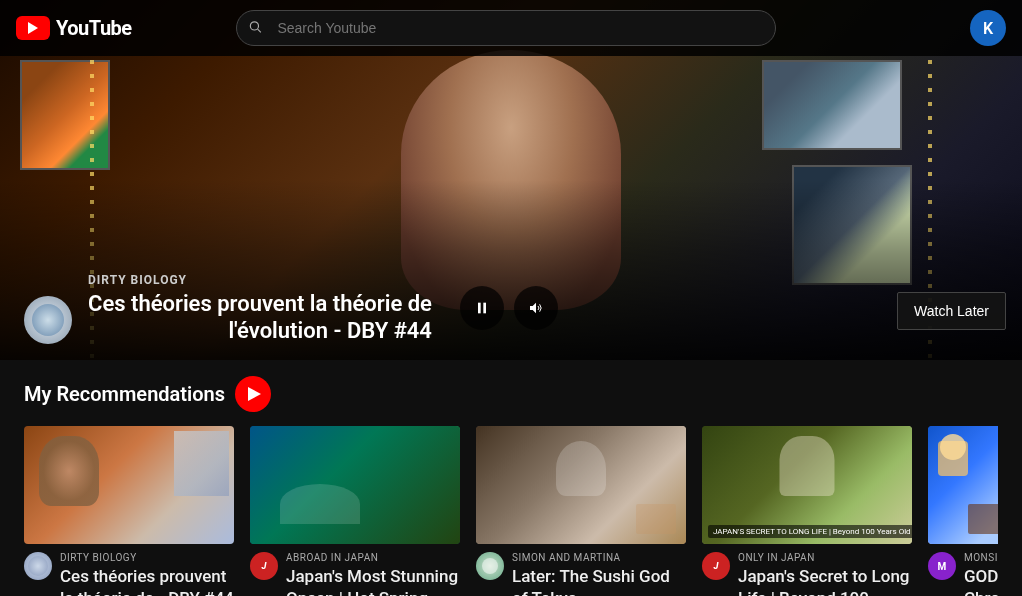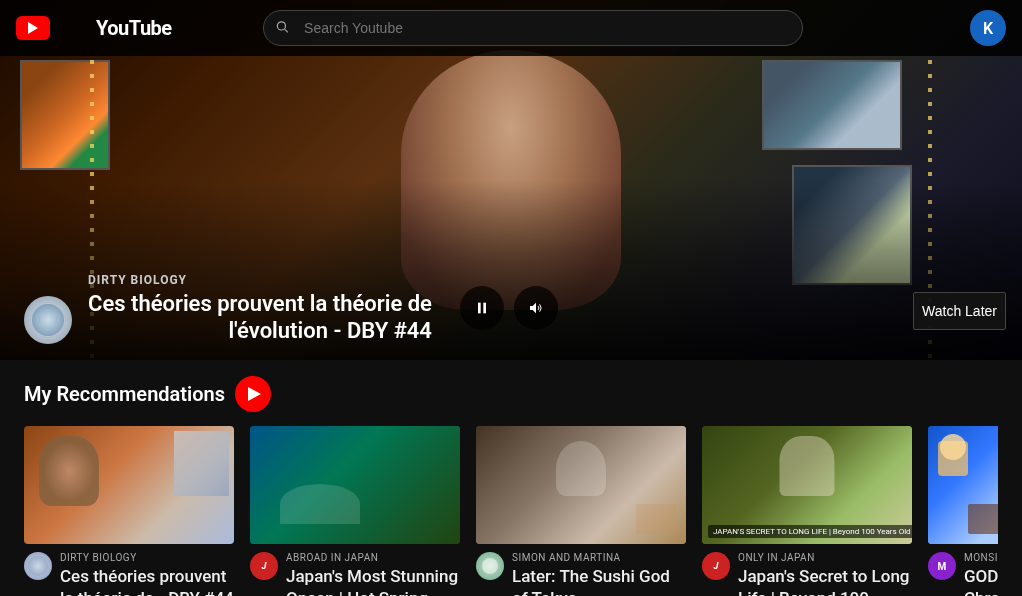--- a/index.html
+++ b/index.html
@@ -43,21 +43,20 @@
       content: '';
       border-left: 10px solid #fff;
       border-top: 6px solid transparent;
       border-bottom: 6px solid transparent;
     }
     .logo-text {
       font-size: 20px;
       font-weight: 700;
       color: #fff;
       letter-spacing: -0.5px;
-      margin-left: 40px;
     }
     .search-bar {
       flex: 1;
       max-width: 540px;
       margin: 8px auto;
       position: relative;
     }
     .search-input {
       width: 100%;
       height: 36px;
@@ -237,21 +236,21 @@
     }
 
     
     .watch-later-btn {
       position: absolute;
       right: 16px;
       bottom: 30px;
       background: rgba(20,20,20,0.9);
       border: 1px solid #444;
       color: #fff;
-      padding: 10px 8px;
+      padding: 10px 16px;
       font-size: 14px;
       font-weight: 500;
       cursor: pointer;
       border-radius: 2px;
     }
 
     
     .recommendations-section {
       position: absolute;
       top: 360px;

